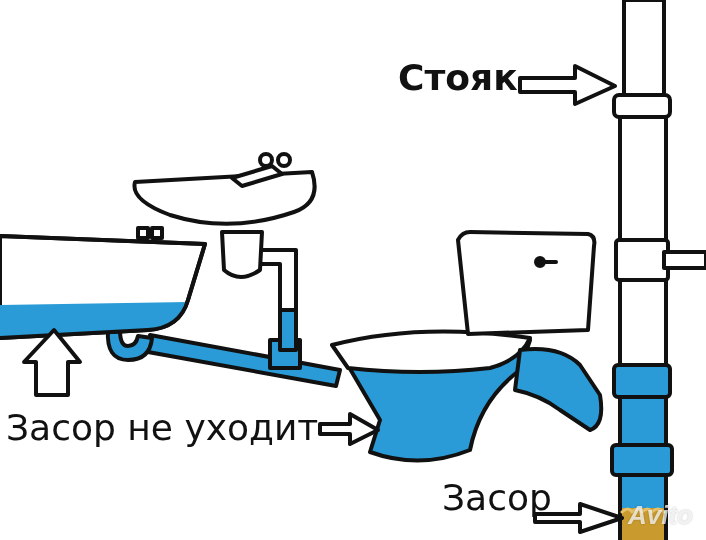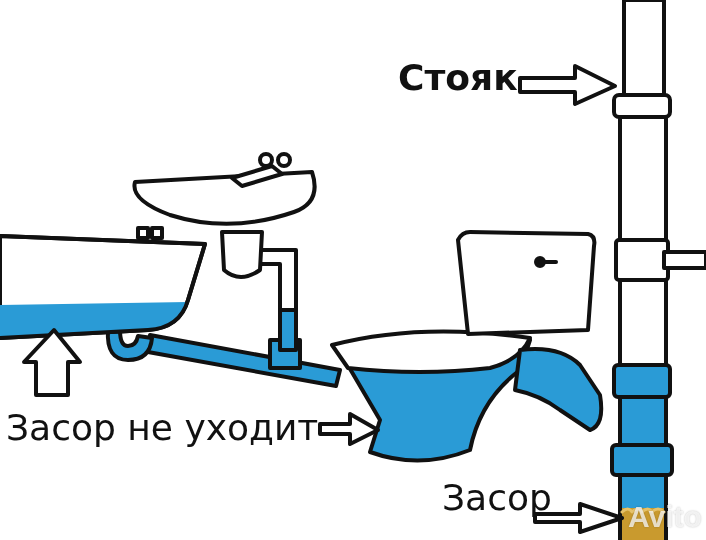--- a/index.html
+++ b/index.html
@@ -1,19 +1,19 @@
 <!DOCTYPE html>
 <html><head>
 <meta charset="utf-8">
 <style>
   html, body { margin:0; padding:0; background:#ffffff; }
   body { width:706px; height:540px; position:relative; overflow:hidden; font-family:"DejaVu Sans", "Liberation Sans", sans-serif; }
   #diagram { position:absolute; left:0; top:0; width:706px; height:540px; }
   .label { position:absolute; color:#111; font-size:36px; line-height:1; white-space:nowrap; }
-  .wm { position:absolute; color:rgba(255,255,255,0.75); font-size:30px; font-weight:bold; font-family:"Liberation Sans", sans-serif; text-shadow:0 0 2px rgba(0,0,0,0.25); }
+  .wm { position:absolute; color:rgba(255,255,255,0.75); font-size:26px; font-weight:bold; font-family:"Liberation Sans", sans-serif; text-shadow:0 0 2px rgba(0,0,0,0.25);font-style:italic; }
 </style>
 </head>
 <body>
 
 <svg id="diagram" viewBox="0 0 706 540" xmlns="http://www.w3.org/2000/svg">
   <g stroke="#111" stroke-width="4" stroke-linejoin="round" stroke-linecap="round">
 
     <g>
       <rect x="624" y="0" width="40" height="95" fill="#fff"></rect>
       <rect x="614" y="95" width="56" height="22" rx="5" fill="#fff"></rect>

